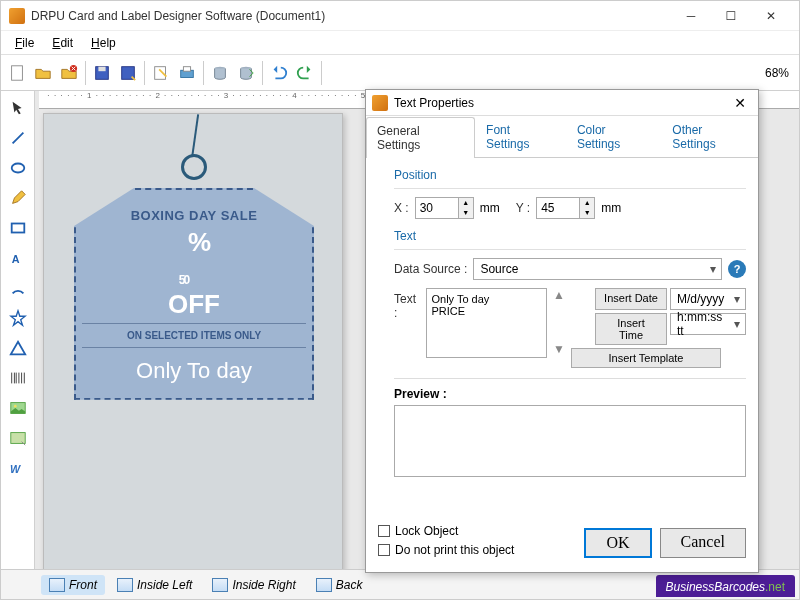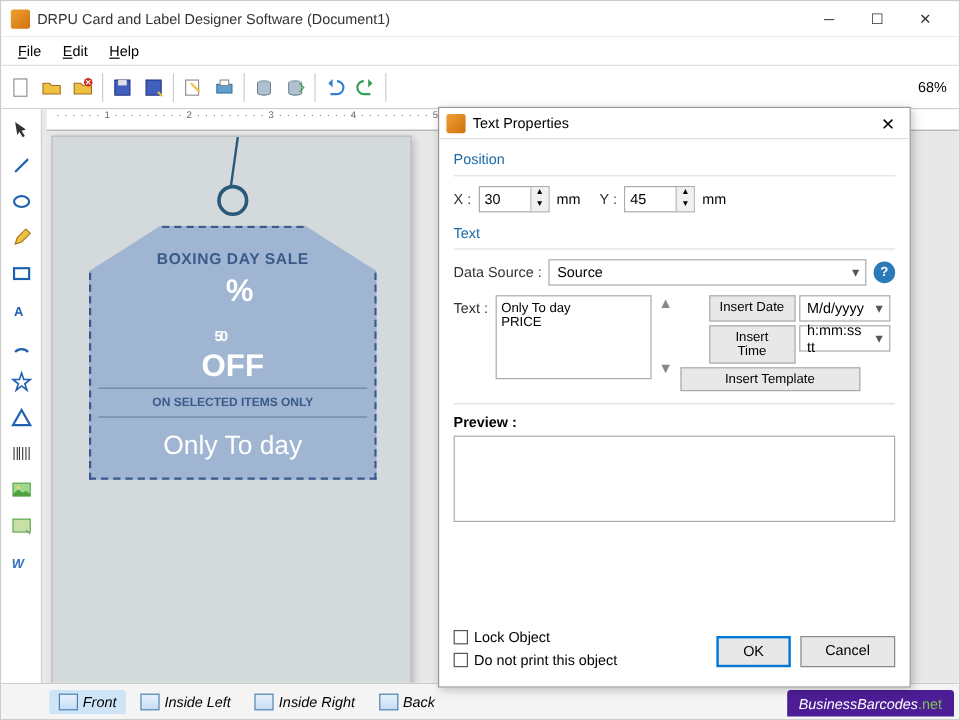--- a/index.html
+++ b/index.html
@@ -37,21 +37,21 @@
 .page-tab { display: flex; align-items: center; gap: 4px; padding: 3px 8px; cursor: pointer; border-radius: 3px; font-style: italic; }
 .page-tab.active { background: #cfe4f7; }
 .page-ico { width: 16px; height: 14px; border: 1px solid #4a80b4; background: linear-gradient(#e8f1fb,#c5ddf5); }
 .dialog { position: absolute; top: 88px; left: 364px; width: 394px; height: 484px; background: #fff; border: 1px solid #999; box-shadow: 2px 2px 8px rgba(0,0,0,0.25); z-index: 100; }
 .dlg-title { height: 26px; display: flex; align-items: center; padding: 0 6px; border-bottom: 1px solid #ddd; }
 .dlg-title .ico { width: 16px; height: 16px; background: linear-gradient(135deg,#f0a030,#d07010); border-radius: 2px; margin-right: 6px; }
 .dlg-close { margin-left: auto; width: 24px; text-align: center; cursor: pointer; font-size: 14px; }
 .dlg-tabs { display: flex; border-bottom: 1px solid #ccc; }
 .dlg-tab { padding: 6px 10px; color: #1a6aa8; cursor: pointer; border: 1px solid transparent; border-bottom: none; font-size: 12px; }
 .dlg-tab.active { border-color: #ccc; background: #fff; color: #333; border-radius: 3px 3px 0 0; position: relative; top: 1px; }
-.dlg-body { padding: 10px 12px; }
+.dlg-body { padding: 10px 12px; margin-left: 16px; }
 .group-label { color: #1a6aa8; font-size: 12px; margin-bottom: 6px; }
 .group { border-top: 1px solid #e0e0e0; padding-top: 8px; margin-bottom: 10px; }
 .row { display: flex; align-items: center; gap: 6px; margin-bottom: 8px; }
 .row label { color: #333; }
 .spinner { display: flex; align-items: center; border: 1px solid #aaa; height: 22px; }
 .spinner input { width: 42px; border: none; padding: 0 4px; text-align: left; outline: none; }
 .spinner .sp-btns { display: flex; flex-direction: column; border-left: 1px solid #aaa; }
 .spinner .sp-btns span { width: 14px; height: 10px; font-size: 7px; text-align: center; cursor: pointer; background: #f0f0f0; line-height: 10px; }
 .select { border: 1px solid #aaa; height: 22px; padding: 0 18px 0 6px; display: flex; align-items: center; cursor: pointer; position: relative; background: #fff; flex: 1; }
 .select::after { content: '▾'; position: absolute; right: 5px; color: #555; }
@@ -59,21 +59,21 @@
 .textarea { border: 1px solid #aaa; width: 130px; height: 70px; padding: 4px; font-size: 11px; white-space: pre-line; }
 .insert-col { display: flex; flex-direction: column; gap: 3px; }
 .insert-row { display: flex; gap: 3px; padding-left: 24px; }
 .btn-small { border: 1px solid #aaa; background: #e8e8e8; padding: 3px 8px; cursor: pointer; font-size: 11px; text-align: center; }
 .btn-small.wide { width: 150px; }
 .preview-box { border: 1px solid #aaa; height: 72px; margin-top: 4px; }
 .dlg-footer { position: absolute; bottom: 10px; left: 12px; right: 12px; display: flex; align-items: center; }
 .check { display: flex; align-items: center; gap: 5px; margin-bottom: 5px; }
 .check .box { width: 12px; height: 12px; border: 1px solid #555; }
 .foot-btns { margin-left: auto; display: flex; gap: 8px; }
-.foot-btn { border: 1px solid #888; background: #e8e8e8; padding: 4px 20px; cursor: pointer; font-size: 12px; }
+.foot-btn { border: 1px solid #888; background: #e8e8e8; padding: 4px 20px; cursor: pointer; font-size: 16px; font-family: Liberation Serif, serif; }
 .foot-btn.primary { border: 2px solid #0078d7; }
 .watermark { position: absolute; bottom: 2px; right: 4px; background: #4c1d95; color: #fff; padding: 3px 10px; font-style: italic; font-weight: normal; font-size: 14px; border-radius: 3px 3px 0 0; z-index: 5; }
 .watermark .net { color: #7fc050; font-style: normal; }
 svg { width: 18px; height: 18px; }
 </style>
 </head>
 <body>
 
 <div class="titlebar">
   <div class="app-icon"></div>
@@ -273,20 +273,26 @@
       <span class="page-ico"></span>
       <span>Back</span>
     </div>
 </div>
 
 <div class="dialog">
   <div class="dlg-title">
     <div class="ico"></div>
     <span>Text Properties</span>
     <div class="dlg-close">✕</div>
+  </div>
+  <div class="dlg-tabs">
+    <div class="dlg-tab active">General Settings</div>
+    <div class="dlg-tab">Font Settings</div>
+    <div class="dlg-tab">Color Settings</div>
+    <div class="dlg-tab">Other Settings</div>
   </div>
   <div class="dlg-body">
     <div class="group-label">Position</div>
     <div class="group">
       <div class="row">
         <label>X :</label>
         <div class="spinner">
           <input value="30" style="">
           <div class="sp-btns">
               <span>▲</span>

